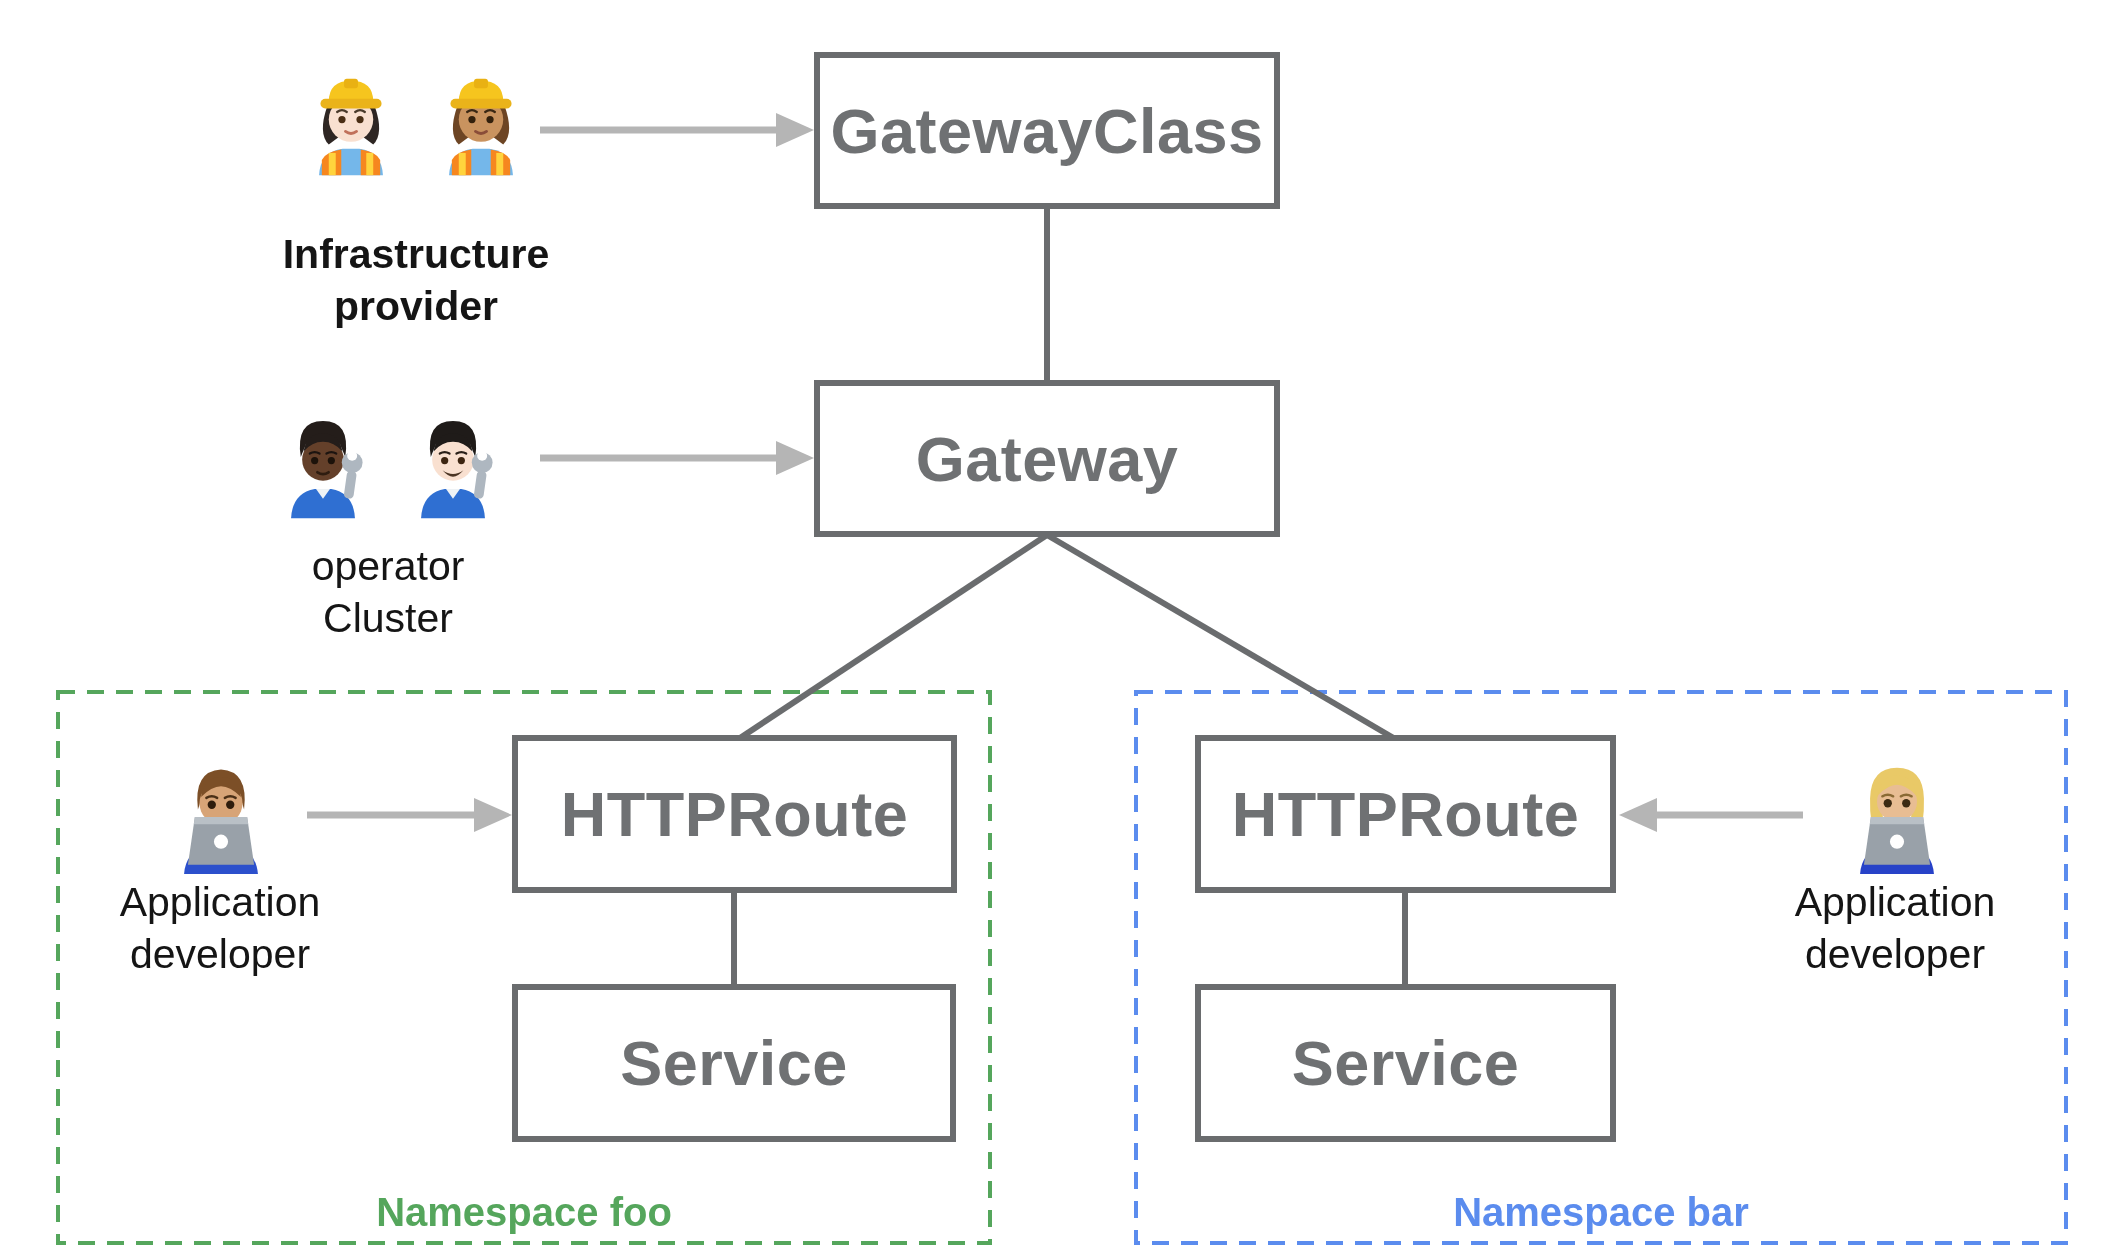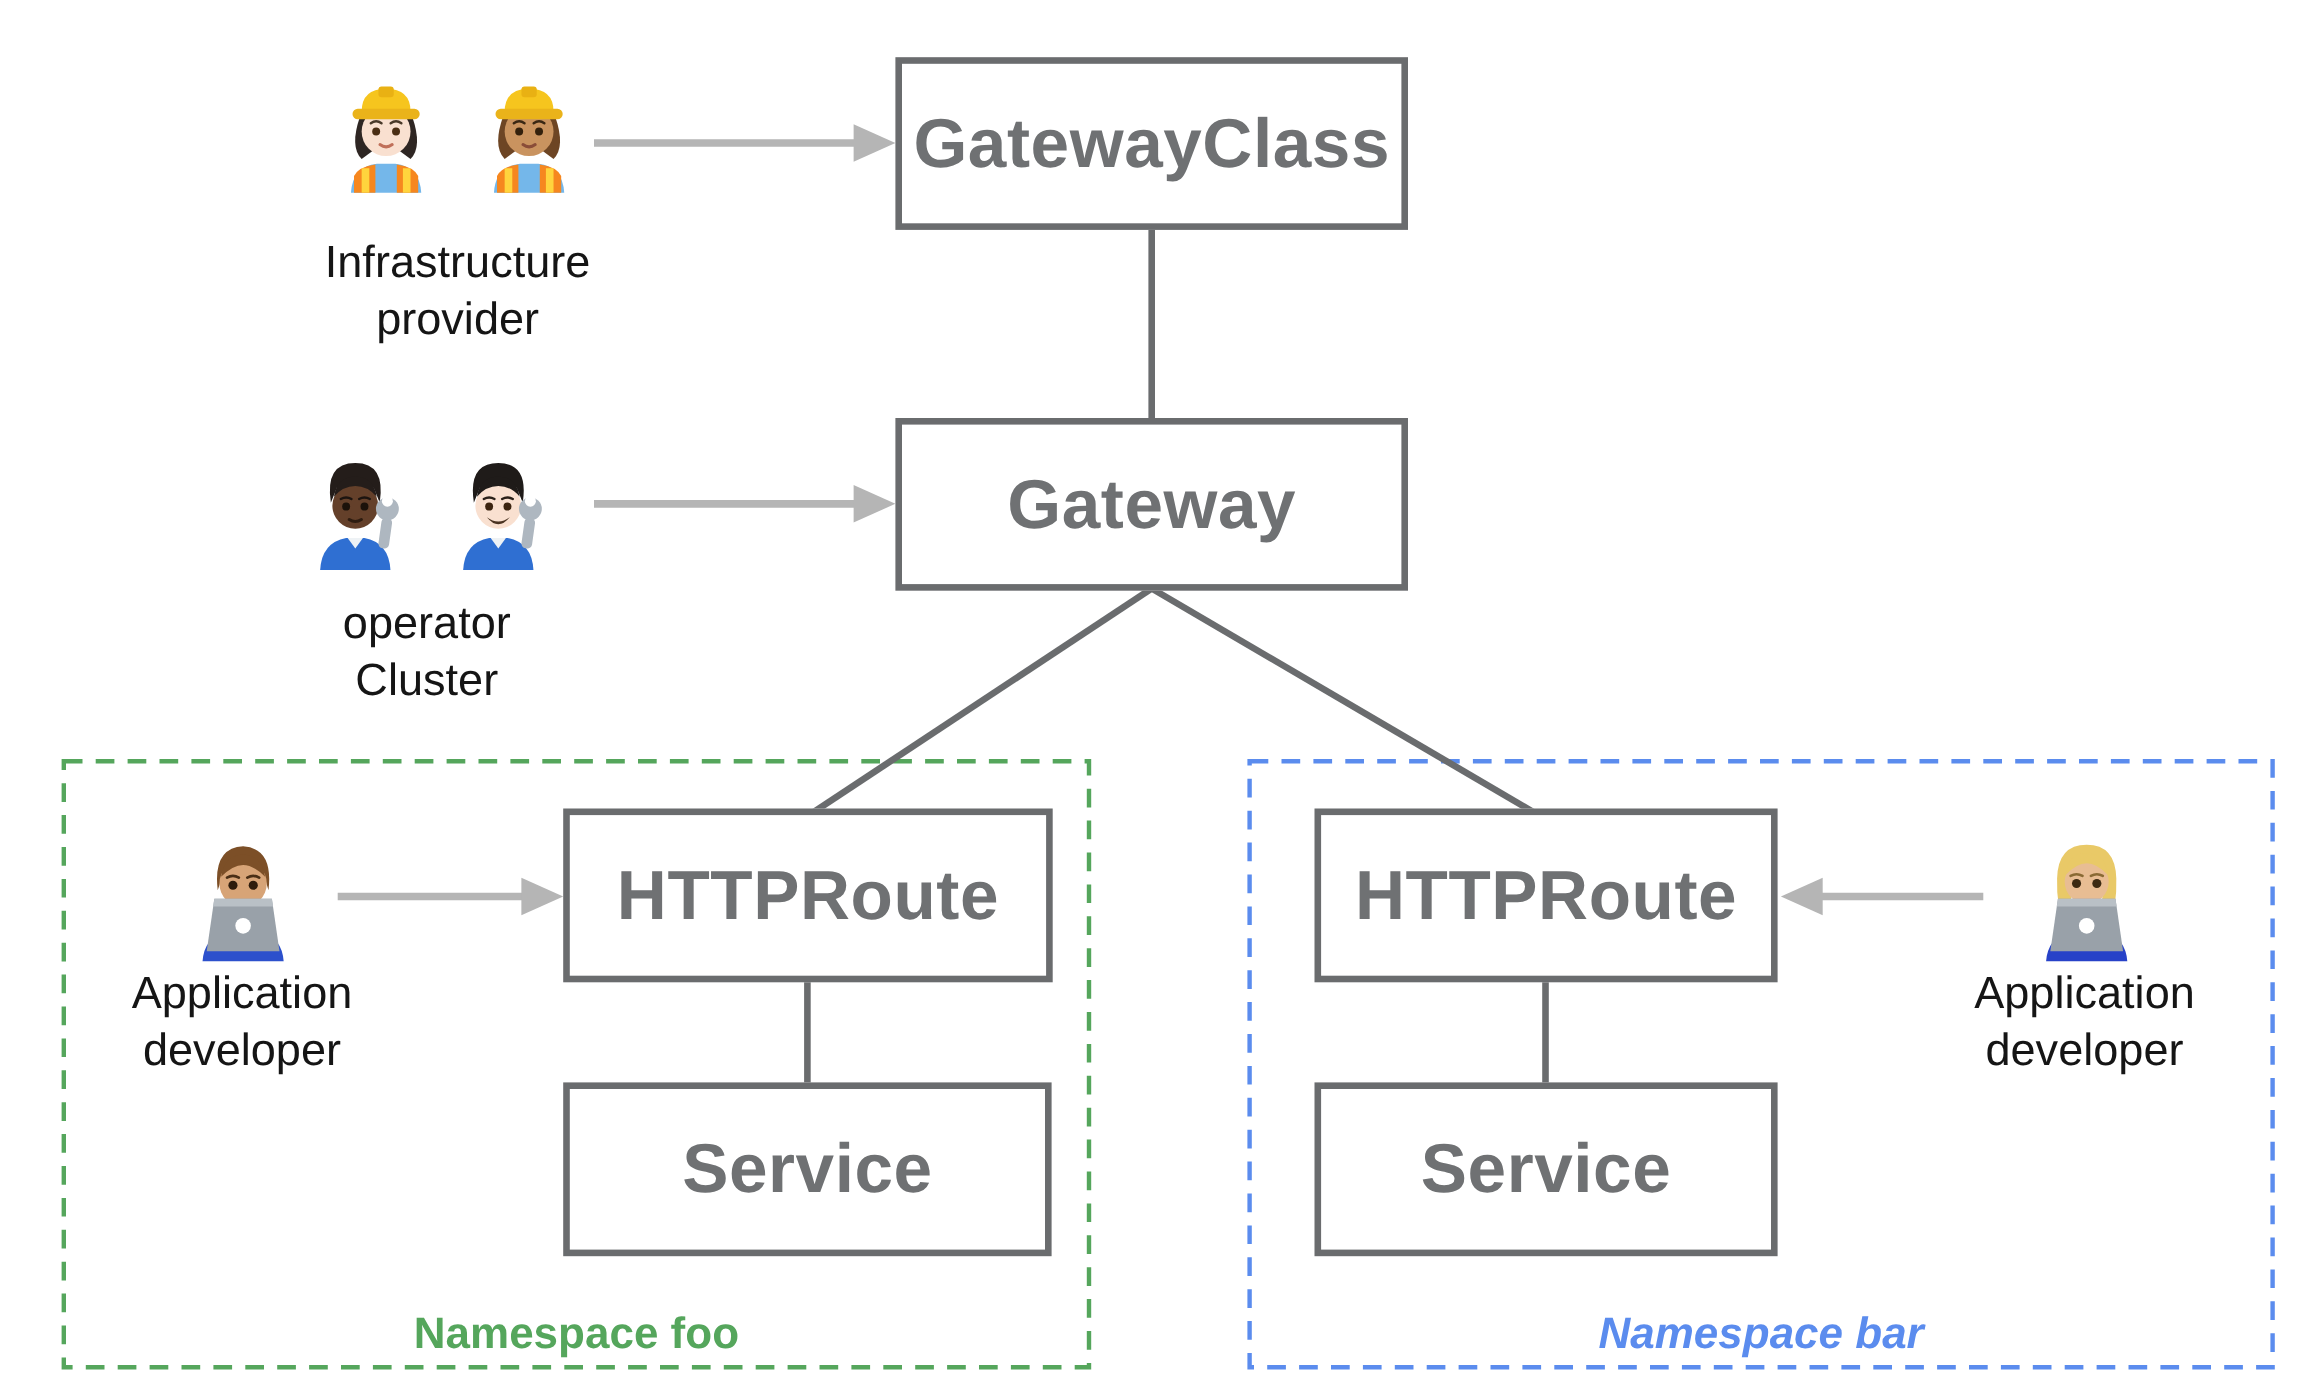--- a/index.html
+++ b/index.html
@@ -39,30 +39,30 @@
   .persona-icons{position:absolute;display:flex;gap:30px;}
   .persona-icons svg{display:block;}
   .icons-infra{left:301px;top:58px;}
   .icons-cluster{left:273px;top:398px;}
   .icons-dev-foo{left:165px;top:754px;}
   .icons-dev-bar{left:1841px;top:754px;}
   .persona-label{
     position:absolute;width:400px;text-align:center;
     font-size:41px;line-height:52px;color:var(--persona-text);
   }
-  .label-infra{left:216px;top:212px;}
+  .label-infra{left:216px;top:228px;font-weight:bold;}
   .label-cluster{left:188px;top:540px;}
   .label-dev-foo{left:20px;top:876px;}
   .label-dev-bar{left:1695px;top:876px;}
   .ns-label{
     position:absolute;width:500px;text-align:center;
     font-size:40px;font-weight:bold;top:1190px;
   }
   .ns-label-foo{left:274px;color:var(--ns-foo);}
-  .ns-label-bar{left:1351px;color:var(--ns-bar);font-style:italic;}
+  .ns-label-bar{left:1351px;color:var(--ns-bar);}
 </style>
 </head>
 <body>
 
 <div class="canvas">
 
   <svg class="underlay" viewBox="0 0 2112 1258">
 
     <rect x="58" y="692" width="932" height="551" fill="none" stroke="var(--ns-foo)" stroke-width="4" stroke-dasharray="17 12"></rect>
     <rect x="1136" y="692" width="930" height="551" fill="none" stroke="var(--ns-bar)" stroke-width="4" stroke-dasharray="17 12"></rect>

